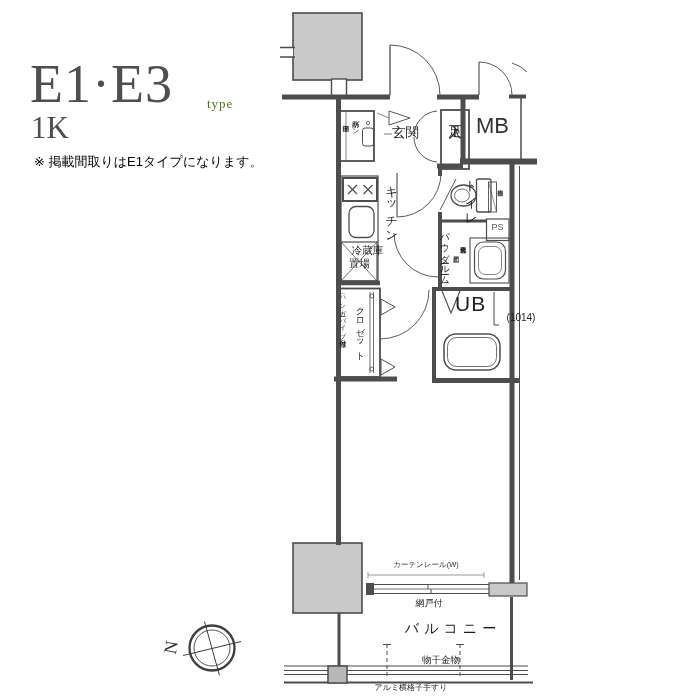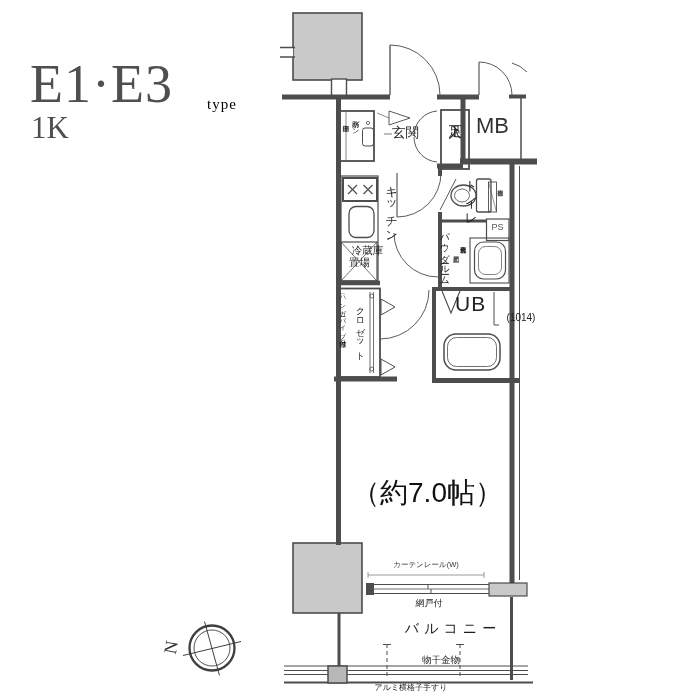--- a/index.html
+++ b/index.html
@@ -4,32 +4,32 @@
 <style>
   html,body{margin:0;padding:0;background:#fff;}
   #stage{position:relative;width:660px;height:700px;background:#ffffff;overflow:hidden;
          font-family:"Liberation Sans","DejaVu Sans",sans-serif;color:#1c1c1c;}
   #linework{position:absolute;left:0;top:0;width:700px;height:700px;}
   .lbl{position:absolute;white-space:nowrap;line-height:1.05;}
   .vt{writing-mode:vertical-rl;}
   .ctr{text-align:center;}
   .serif{font-family:"Liberation Serif","DejaVu Serif",serif;}
   .t-title{left:30px;top:56px;font-size:54px;color:#4f4f4f;letter-spacing:1px;}
-  .t-type{left:207px;top:97px;font-size:15px;color:#000000;letter-spacing:1px;}
+  .t-type{left:207px;top:97px;font-size:13px;color:#4d7c0f;letter-spacing:1px;}
   .t-1k{left:31px;top:112px;font-size:31px;color:#4f4f4f;}
   .t-note1{left:34px;top:155px;font-size:13px;color:#000;}
   .t-note2{left:34px;top:177px;font-size:13px;color:#000;}
   .t-genkan{left:392px;top:126px;font-size:13.5px;}
   .t-shoe{left:448px;top:115px;font-size:13px;}
   .t-mb{left:476px;top:114px;font-size:22px;color:#333;}
   .t-pan{left:352px;top:115px;font-size:7px;}
   .t-pshelf{left:342px;top:120px;font-size:6.5px;}
   .t-kitchen{left:385px;top:178px;font-size:12px;letter-spacing:1px;}
   .t-fr1{left:341px;width:37px;top:245px;font-size:10.5px;padding-left:8px;}
-  .t-fr2{left:341px;width:37px;top:258px;font-size:10.5px;font-family:Liberation Mono, monospace;}
+  .t-fr2{left:341px;width:37px;top:258px;font-size:10.5px;}
   .t-toilet{left:464px;top:172px;font-size:12.5px;letter-spacing:2px;}
   .t-tshelf{left:497px;top:185px;font-size:6px;}
   .t-ps{left:486px;width:23px;top:223px;font-size:9px;color:#555;}
   .t-powder{left:440px;top:226px;font-size:9.5px;}
   .t-vanity{left:460px;top:242px;font-size:6px;}
   .t-mirror{left:453px;top:252px;font-size:6px;}
   .t-ub{left:455px;top:293px;font-size:21px;letter-spacing:1px;color:#222;}
   .t-ubsize{left:453px;width:72px;top:313px;font-size:10px;padding-left:32px;}
   .t-closet{left:355px;top:300px;font-size:9px;letter-spacing:1px;}
   .t-closetnote{left:339px;top:291px;font-size:6.5px;}
@@ -172,39 +172,39 @@
     <g fill="none" stroke="#3f3f3f">
       <circle cx="212" cy="648" r="22.5" stroke-width="2.3"></circle>
       <circle cx="212" cy="648" r="18" stroke-width="0.9"></circle>
       <path d="M183,655.5 L241,641.5 M204.5,621.5 L219.5,675.5" stroke-width="1"></path>
     </g>
   </svg>
 
   <div class="lbl serif t-title">E1·E3</div>
   <div class="lbl serif t-type">type</div>
   <div class="lbl serif t-1k">1K</div>
+  <div class="lbl t-note1">※ 掲載間取りはE1タイプになります。</div>
 
   <div class="lbl t-genkan">玄関</div>
   <div class="lbl vt t-shoe">下足入</div>
   <div class="lbl t-mb">MB</div>
   <div class="lbl vt t-pan">防水パン</div>
   <div class="lbl vt t-pshelf">上部棚</div>
   <div class="lbl vt t-kitchen">キッチン</div>
   <div class="lbl ctr t-fr1">冷蔵庫</div>
   <div class="lbl ctr t-fr2">置場</div>
   <div class="lbl vt t-toilet">トイレ</div>
   <div class="lbl vt t-tshelf">上部棚</div>
   <div class="lbl ctr t-ps">PS</div>
   <div class="lbl vt t-powder">パウダールーム</div>
   <div class="lbl vt t-vanity">洗面化粧台</div>
   <div class="lbl vt t-mirror">三面鏡</div>
   <div class="lbl t-ub">UB</div>
   <div class="lbl ctr t-ubsize">(1014)</div>
   <div class="lbl vt t-closet">クロゼット</div>
   <div class="lbl vt t-closetnote">（ハンガーパイプ付棚付）</div>
-  <div class="lbl ctr t-roomsize">（約7.0帖）</div>
   <div class="lbl ctr t-curtain">カーテンレール(W)</div>
   <div class="lbl ctr t-screen">網戸付</div>
   <div class="lbl ctr t-balcony">バルコニー</div>
   <div class="lbl ctr t-drying">物干金物</div>
   <div class="lbl ctr t-handrail">アルミ横格子手すり</div>
   <div class="lbl serif t-north">N</div>
 </div>
 
 </body></html>

